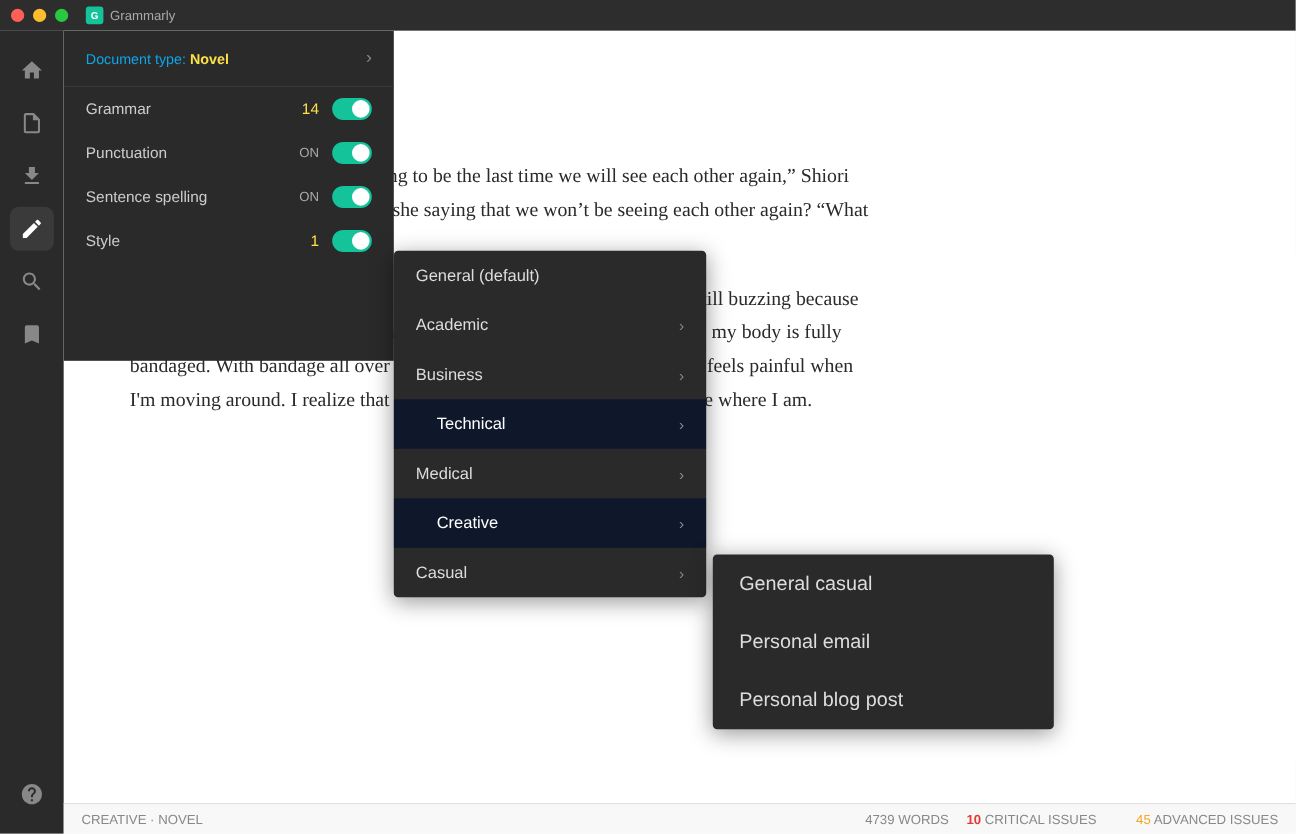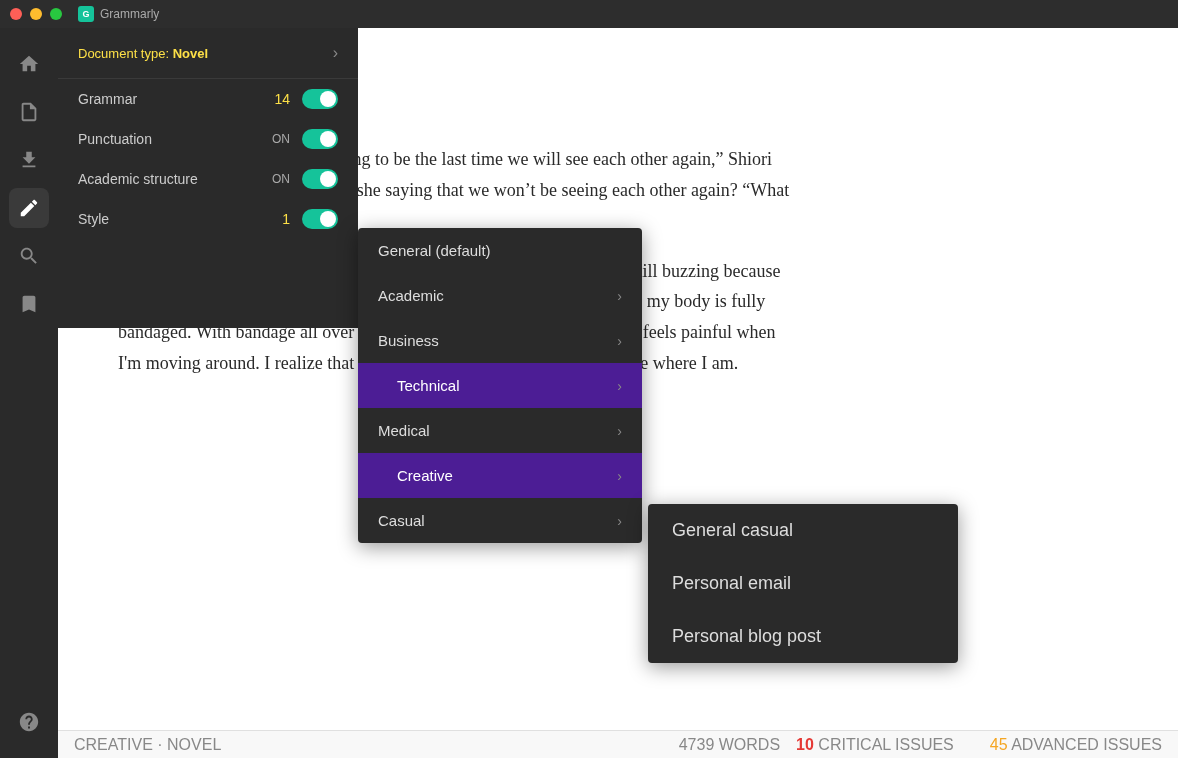--- a/index.html
+++ b/index.html
@@ -111,21 +111,21 @@
       bottom: 0;
       left: 58px;
       right: 0;
       height: 28px;
       background: #f8f8f8;
       border-top: 1px solid #e0e0e0;
       display: flex;
       align-items: center;
       justify-content: space-between;
       padding: 0 16px;
-      font-size: 16px;
+      font-size: 12px;
       color: #888;
     }
     .statusbar-right {
       display: flex;
       align-items: flex-start;
       gap: 16px;
     }
     .status-critical {
       color: #e53935;
       font-weight: 600;
@@ -150,21 +150,21 @@
 
     .panel-header {
       padding: 16px 20px;
       color: #ccc;
       font-size: 13px;
       display: flex;
       align-items: center;
       justify-content: space-between;
       border-bottom: 1px solid #3a3a3a;
     }
-    .panel-header-label { color: #fde047; }
+    .panel-header-label { color: #0ea5e9; }
     .panel-header-value { color: #fde047; font-weight: 600; }
     .panel-arrow { color: #888; font-size: 16px; }
 
     .panel-item {
       padding: 10px 20px;
       display: flex;
       align-items: center;
       justify-content: space-between;
       color: #ccc;
       font-size: 14px;
@@ -213,21 +213,21 @@
     .dropdown-item {
       padding: 14px 20px;
       color: #ddd;
       font-size: 15px;
       display: flex;
       align-items: center;
       justify-content: space-between;
       cursor: pointer;
     }
     .dropdown-item.highlighted {
-      background: #4c1d95;
+      background: #0f172a;
       color: #fff;
       padding-left: 39px;
     }
     .dropdown-chevron { color: #888; font-size: 14px; }
 
     
     .dropdown-secondary {
       position: absolute;
       top: 504px;
       left: 648px;
@@ -329,21 +329,21 @@
       <span>Punctuation</span>
     </div>
     <div style="display:flex;align-items:center;gap:12px;">
       <span style="color:#aaa;font-size:12px;">ON</span>
       <div class="toggle on"></div>
     </div>
   </div>
 
   <div class="panel-item">
     <div class="panel-item-left">
-      <span>Academic structure</span>
+      <span>Sentence spelling</span>
     </div>
     <div style="display:flex;align-items:center;gap:12px;">
       <span style="color:#aaa;font-size:12px;">ON</span>
       <div class="toggle on"></div>
     </div>
   </div>
 
   <div class="panel-item">
     <div class="panel-item-left">
       <span>Style</span>

